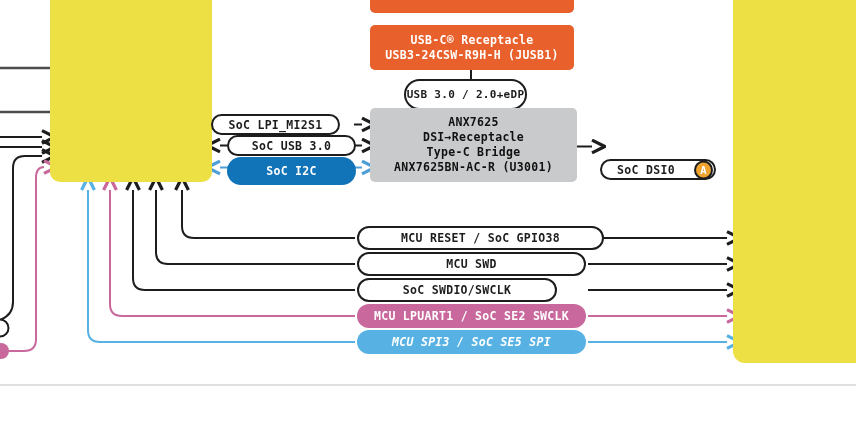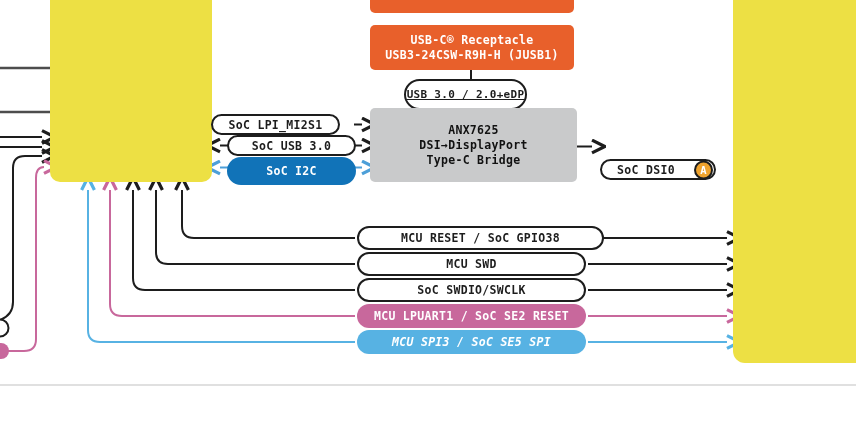--- a/index.html
+++ b/index.html
@@ -87,28 +87,29 @@
   <div class="block" style="left:50px;top:-12px;width:162px;height:194px;border-radius:10px;"></div>
   <div class="block" style="left:733px;top:-12px;width:135px;height:375px;border-radius:12px;"></div>
 
   <div class="node orange" style="left:370px;top:-10px;width:204px;height:23px;"></div>
 
   <div class="node orange" style="left:370px;top:25px;width:204px;height:45px;">
     <div class="lines">USB-C® Receptacle</div>
     <div class="lines">USB3-24CSW-R9H-H (JUSB1)</div>
   </div>
 
-  <div class="pill outline" id="usb-pill" style="left:404px;top:79px;width:123px;height:31px;text-decoration:underline;">
+  <div class="pill outline" id="usb-pill" style="left:404px;top:79px;width:123px;height:31px;">
     <span>USB 3.0 / 2.0+eDP</span>
   </div>
 
   <div class="node gray" style="left:370px;top:108px;width:207px;height:74px;">
     <div class="lines">ANX7625</div>
-    <div class="lines">DSI→DisplayPort</div>
+    <div class="lines">DSI→Receptacle</div>
     <div class="lines">Type-C Bridge</div>
+    <div class="lines">ANX7625BN-AC-R (U3001)</div>
   </div>
 
   <div class="pill outline" style="left:211px;top:114px;width:129px;height:21px;">
     <span>SoC LPI_MI2S1</span>
   </div>
   <div class="pill outline" style="left:227px;top:135px;width:129px;height:21px;">
     <span>SoC USB 3.0</span>
   </div>
   <div class="pill blue" style="left:227px;top:157px;width:129px;height:28px;">
     <span>SoC I2C</span>
@@ -118,24 +119,24 @@
     <span>SoC DSI0</span>
     <span id="dsi-badge">A</span>
   </div>
 
   <div class="pill outline" style="left:357px;top:226px;width:247px;height:24px;">
     <span>MCU RESET / SoC GPIO38</span>
   </div>
   <div class="pill outline" style="left:357px;top:252px;width:229px;height:24px;">
     <span>MCU SWD</span>
   </div>
-  <div class="pill outline" style="left:357px;top:278px;width:229px;height:24px;">
+  <div class="pill outline" style="left:357px;top:278px;width:200px;height:24px;">
     <span>SoC SWDIO/SWCLK</span>
   </div>
   <div class="pill pink" style="left:357px;top:304px;width:229px;height:24px;">
-    <span>MCU LPUART1 / SoC SE2 RESET</span>
+    <span>MCU LPUART1 / SoC SE2 SWCLK</span>
   </div>
   <div class="pill lightblue" style="left:357px;top:330px;width:229px;height:24px;font-style:italic;">
     <span>MCU SPI3 / SoC SE5 SPI</span>
   </div>
 
   <div id="separator"></div>
 </div>
 
 </body></html>

